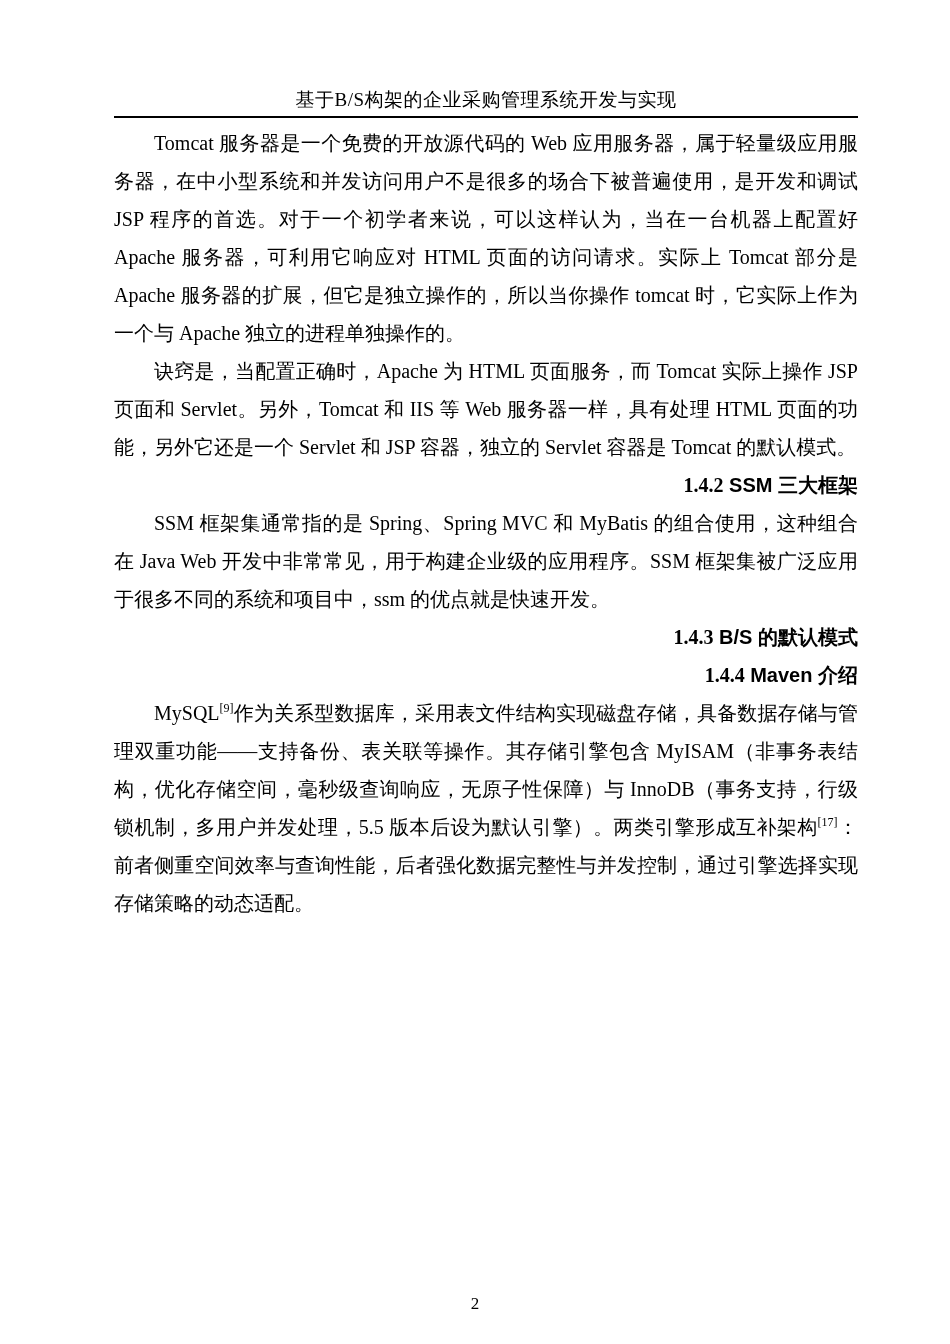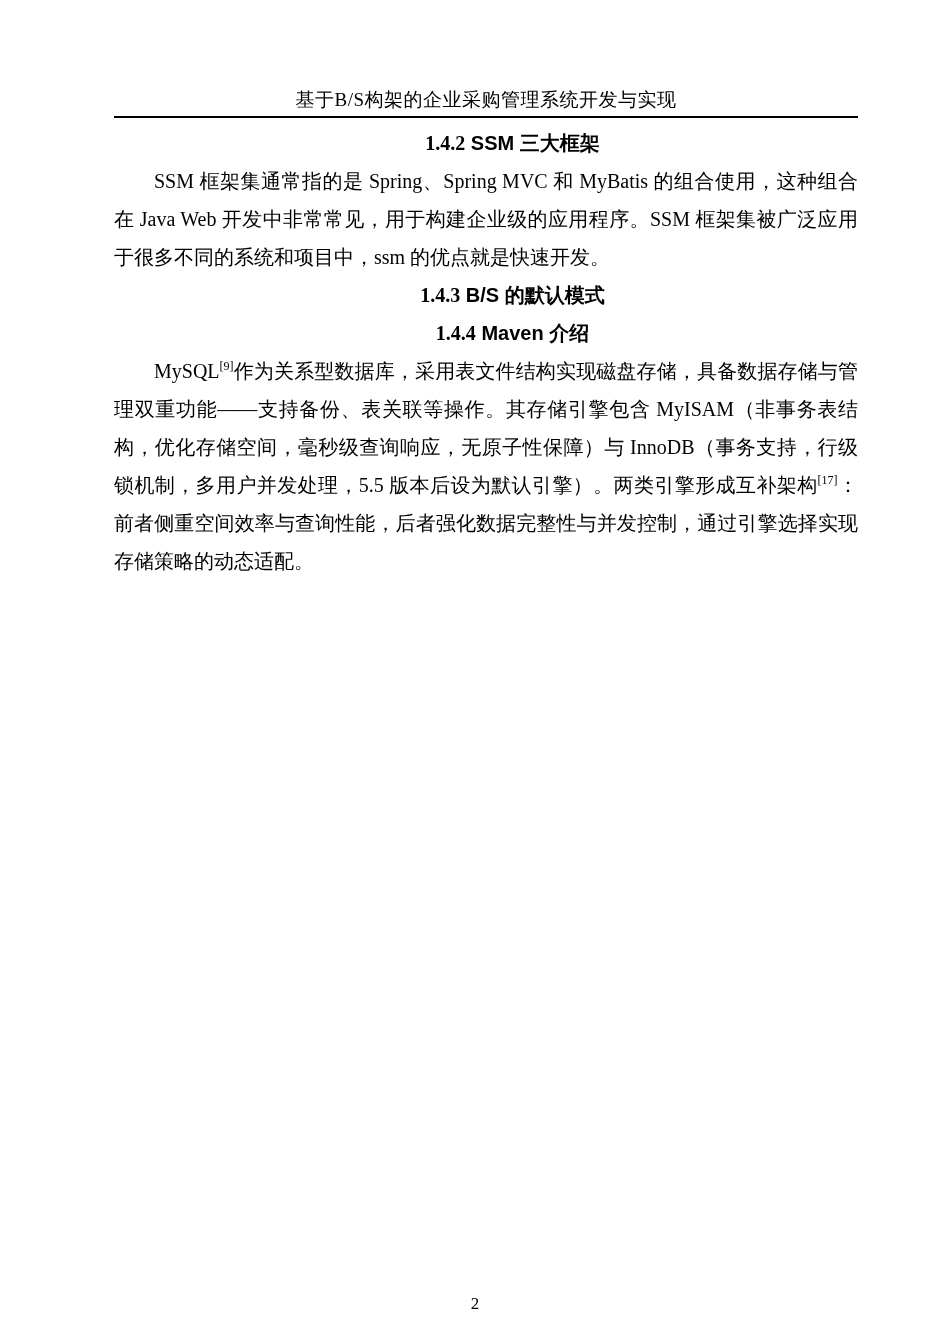--- a/index.html
+++ b/index.html
@@ -42,21 +42,21 @@
   .content p {
     margin: 0;
     text-indent: 2em;
   }
   .content h3 {
     margin: 0;
     font-size: 20px;
     line-height: 38px;
     font-weight: bold;
     text-indent: 2.65em;
-    text-align: center;
+    text-align: right;
     font-family: "Liberation Sans", "DejaVu Sans", sans-serif;
   }
   .content h3 .h-num {
     font-family: "Liberation Serif", "DejaVu Serif", serif;
   }
   sup.ref {
     font-size: 12px;
     line-height: 0;
     vertical-align: super;
   }
@@ -72,21 +72,23 @@
 </style>
 </head>
 <body>
 
 <div class="page">
 
   <div class="running-header">基于B/S构架的企业采购管理系统开发与实现</div>
 
   <div class="content">
 
+    <p>Tomcat 服务器是一个免费的开放源代码的 Web 应用服务器，属于轻量级应用服务器，在中小型系统和并发访问用户不是很多的场合下被普遍使用，是开发和调试 JSP 程序的首选。对于一个初学者来说，可以这样认为，当在一台机器上配置好 Apache 服务器，可利用它响应对 HTML 页面的访问请求。实际上 Tomcat 部分是 Apache 服务器的扩展，但它是独立操作的，所以当你操作 tomcat 时，它实际上作为一个与 Apache 独立的进程单独操作的。</p>
 
+    <p>诀窍是，当配置正确时，Apache 为 HTML 页面服务，而 Tomcat 实际上操作 JSP 页面和 Servlet。另外，Tomcat 和 IIS 等 Web 服务器一样，具有处理 HTML 页面的功能，另外它还是一个 Servlet 和 JSP 容器，独立的 Servlet 容器是 Tomcat 的默认模式。</p>
 
     <h3><span class="h-num">1.4.2</span>&nbsp;<span>SSM 三大框架</span></h3>
 
     <p>SSM 框架集通常指的是 Spring、Spring MVC 和 MyBatis 的组合使用，这种组合在 Java Web 开发中非常常见，用于构建企业级的应用程序。SSM 框架集被广泛应用于很多不同的系统和项目中，ssm 的优点就是快速开发。</p>
 
     <h3><span class="h-num">1.4.3</span>&nbsp;<span>B/S 的默认模式</span></h3>
 
 
     <h3><span class="h-num">1.4.4</span>&nbsp;<span>Maven 介绍</span></h3>
 

